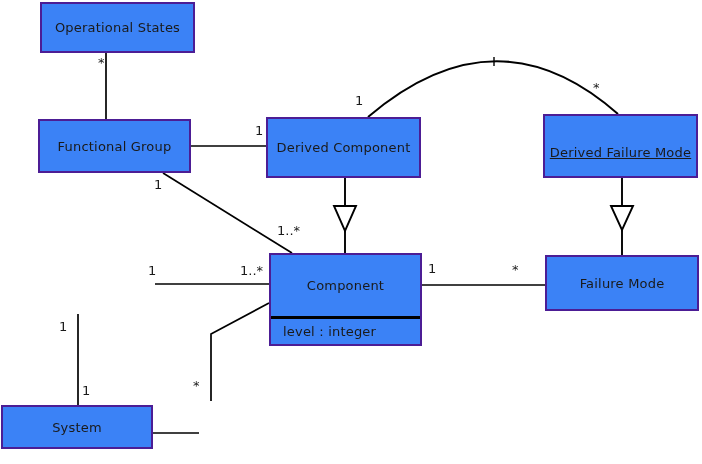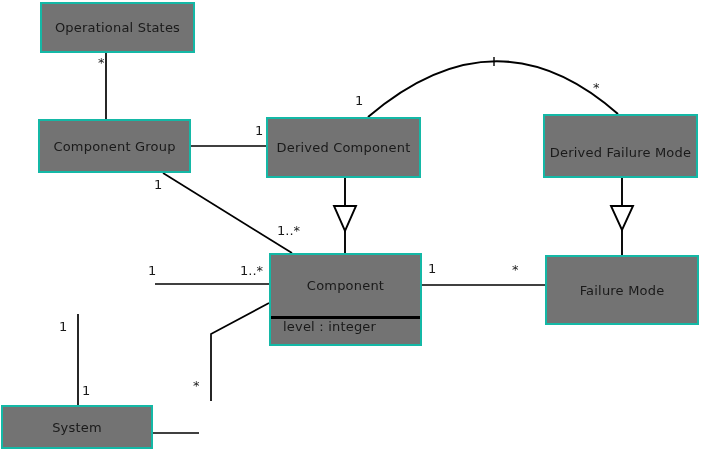--- a/index.html
+++ b/index.html
@@ -16,65 +16,65 @@
     color: #1a1a1a;
     overflow: hidden;
   }
   #edges {
     position: absolute;
     left: 0; top: 0;
     width: 702px; height: 464px;
   }
   .uml-class {
     position: absolute;
-    background: #737373;
-    border: 2px solid #14b8a6;
+    background: #3b82f6;
+    border: 2px solid #4c1d95;
     box-sizing: border-box;
     display: flex;
     align-items: center;
     justify-content: center;
     font-size: 13px;
     letter-spacing: 0.2px;
     white-space: nowrap;
   }
-  .uml-class.low-text { padding-top: 12px; }
+  .uml-class.low-text { padding-top: 12px; text-decoration: underline; }
   .uml-class.compartments {
     flex-direction: column;
     align-items: stretch;
     justify-content: flex-start;
     padding: 0;
   }
   .uml-class .name-compartment {
     flex: 1;
     display: flex;
     align-items: center;
     justify-content: center;
   }
   .uml-class .attr-compartment {
     border-top: 3px solid #000000;
     height: 25px;
     display: flex;
-    align-items: flex-start;
+    align-items: center;
     padding-left: 12px;
     font-size: 13px;
   }
   .mult {
     position: absolute;
     font-size: 13px;
     line-height: 13px;
     white-space: nowrap;
   }
   
   #cls-operational-states { left: 40px;  top: 2px;   width: 155px; height: 51px; }
   #cls-functional-group   { left: 38px;  top: 119px; width: 153px; height: 54px; }
   #cls-derived-component  { left: 266px; top: 117px; width: 155px; height: 61px; }
   #cls-derived-failure-mode { left: 543px; top: 114px; width: 155px; height: 64px; }
   #cls-parts-list         { left: 1px;   top: 255px; width: 154px; height: 59px; }
   #cls-component          { left: 269px; top: 253px; width: 153px; height: 93px; }
-  #cls-failure-mode       { left: 545px; top: 255px; width: 154px; height: 70px; }
+  #cls-failure-mode       { left: 545px; top: 255px; width: 154px; height: 56px; }
   #cls-system             { left: 1px;   top: 405px; width: 152px; height: 44px; }
   #cls-environment        { left: 199px; top: 401px; width: 153px; height: 57px; }
 
   #mult-os-fg        { left: 98px;  top: 56px;  }
   #mult-fg-dc        { left: 255px; top: 124px; }
   #mult-fg-comp-src  { left: 154px; top: 178px; }
   #mult-fg-comp-tgt  { left: 277px; top: 224px; }
   #mult-pl-comp-src  { left: 148px; top: 264px; }
   #mult-pl-comp-tgt  { left: 240px; top: 264px; }
   #mult-comp-fm-src  { left: 428px; top: 262px; }
@@ -111,21 +111,21 @@
     <line x1="622" y1="178" x2="622" y2="206" stroke="#000" stroke-width="1.9"></line>
     <polygon points="611,206 633,206 622,230" fill="#ffffff" stroke="#000" stroke-width="1.9"></polygon>
     <line x1="622" y1="230" x2="622" y2="255" stroke="#000" stroke-width="1.9"></line>
   </svg>
 
   <div class="uml-class" id="cls-operational-states">
     <span>Operational States</span>
   </div>
 
   <div class="uml-class" id="cls-functional-group">
-    <span>Component Group</span>
+    <span>Functional Group</span>
   </div>
 
   <div class="uml-class" id="cls-derived-component">
     <span>Derived Component</span>
   </div>
 
   <div class="uml-class low-text" id="cls-derived-failure-mode">
     <span>Derived Failure Mode</span>
   </div>
 

